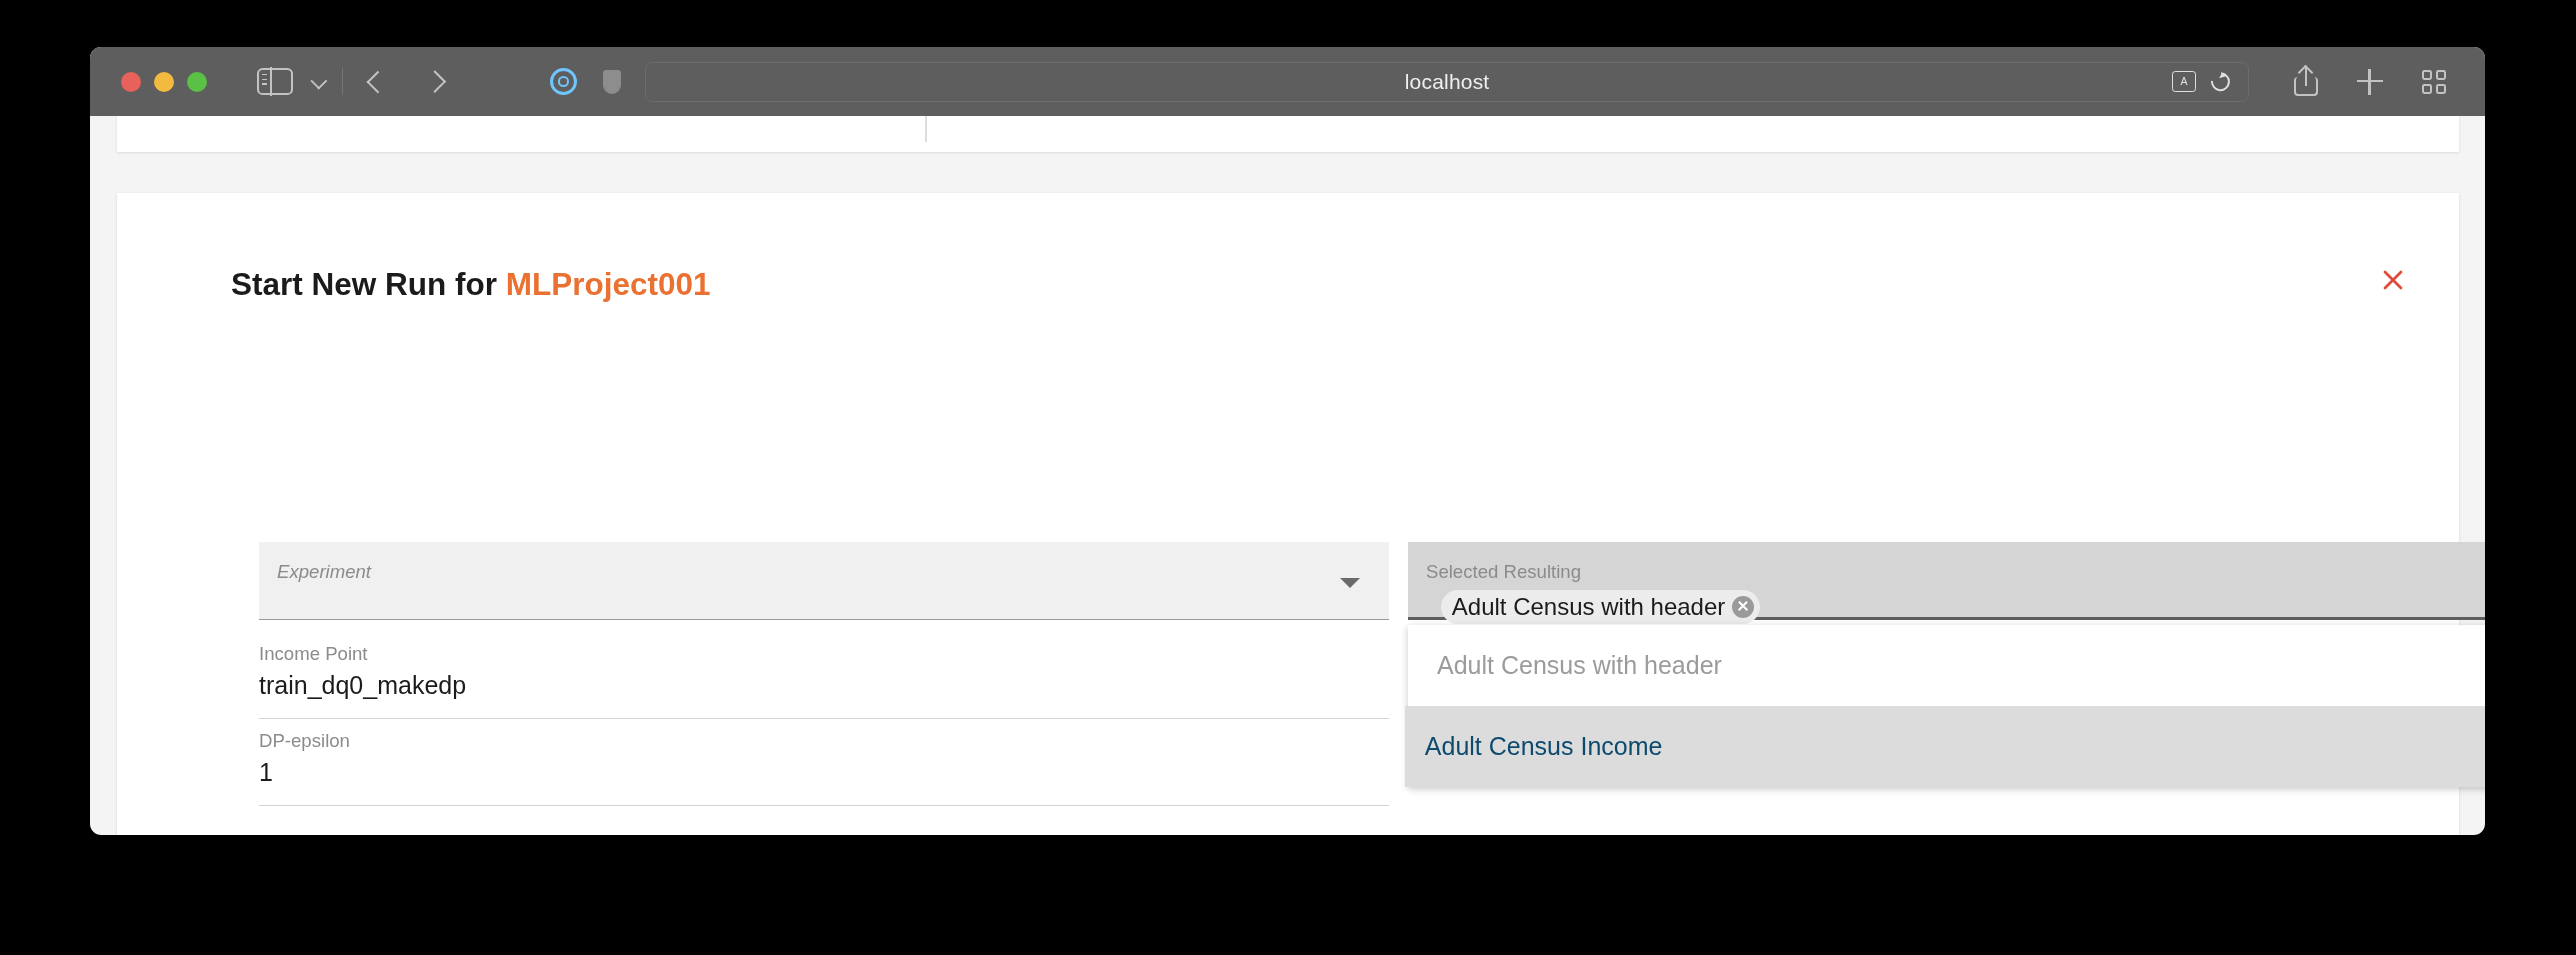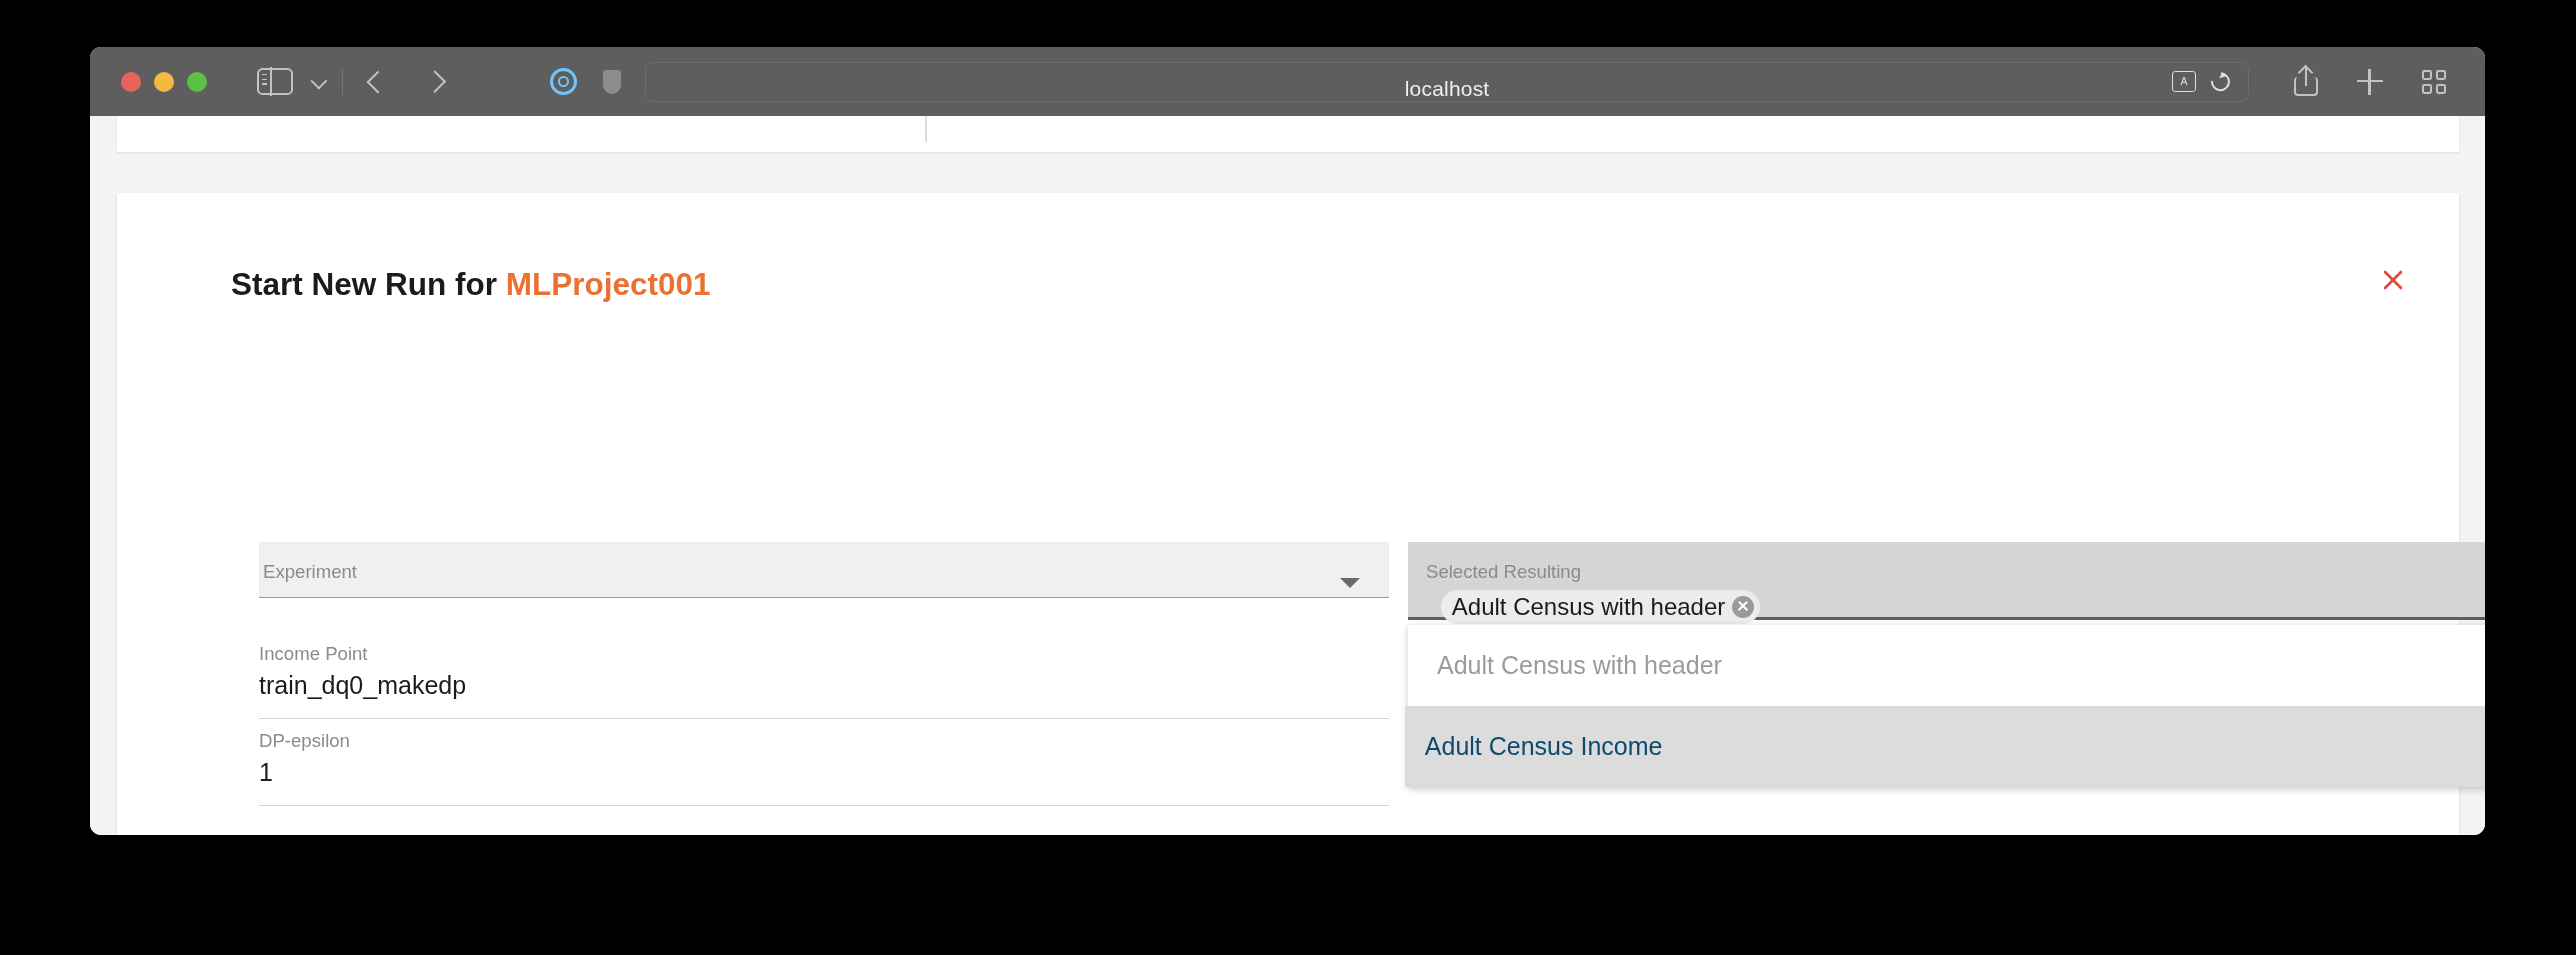--- a/index.html
+++ b/index.html
@@ -110,21 +110,21 @@
   }
 
   .url-bar {
     margin-left: 24px;
     flex: 1 1 auto;
     height: 40px;
     border: 1.6px solid #6d6d6d;
     border-radius: 7.3px;
     position: relative;
     display: flex;
-    align-items: flex-end;
+    align-items: center;
     justify-content: center;
   }
   .url-text {
     color: #efefef;
     font-size: 21px;
     letter-spacing: 0.2px;
   }
   .url-right {
     position: absolute;
     right: 18px; top: 0; bottom: 0;
@@ -184,20 +184,21 @@
     gap: 4px;
   }
   .grid-icon i { border: 2.4px solid #c3c3c3; border-radius: 2.4px; }
 
   
   .page {
     flex: 1 1 auto;
     background: #f4f4f4;
     position: relative;
     overflow: hidden;
+    border-radius: 25px;
   }
   .partial-card {
     position: absolute;
     left: 27px; top: 0;
     width: 2342px; height: 36px;
     background: #ffffff;
     box-shadow: 0 0.8px 2.4px rgba(0,0,0,.10);
   }
   .partial-divider {
     position: absolute;
@@ -246,24 +247,25 @@
   }
   .field-value {
     font-size: 25px;
     color: #1b1b1b;
     line-height: 1;
     margin-top: 12px;
   }
 
   .field-experiment {
     left: 142px; top: 349px;
-    width: 1130px; height: 56px;
+    width: 1130px; height: 78px;
     background: #f0f0f0;
     border-bottom: 1.6px solid #9b9b9b;
-    padding: 21px 0 0 4px;
+    padding: 21px 0 0 18px;
+    font-style: italic;
   }
   .caret-down {
     position: absolute;
     right: 29px; top: 36px;
     width: 0; height: 0;
     border-left: 10.5px solid transparent;
     border-right: 10.5px solid transparent;
     border-top: 10.5px solid #6a6a6a;
   }
 

